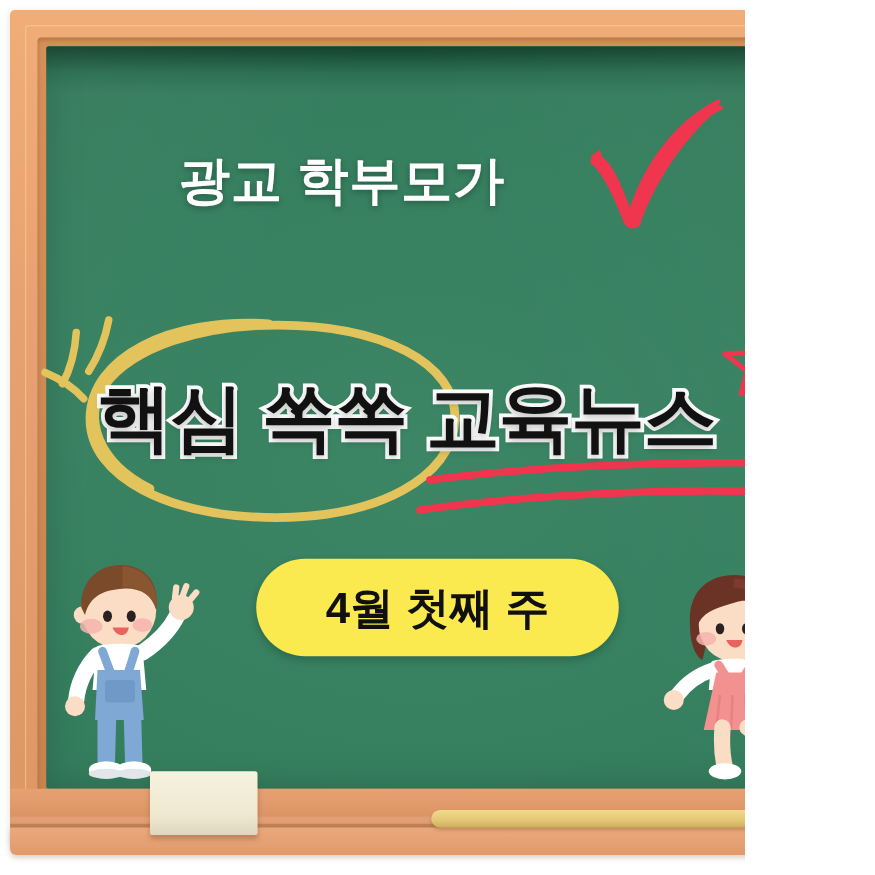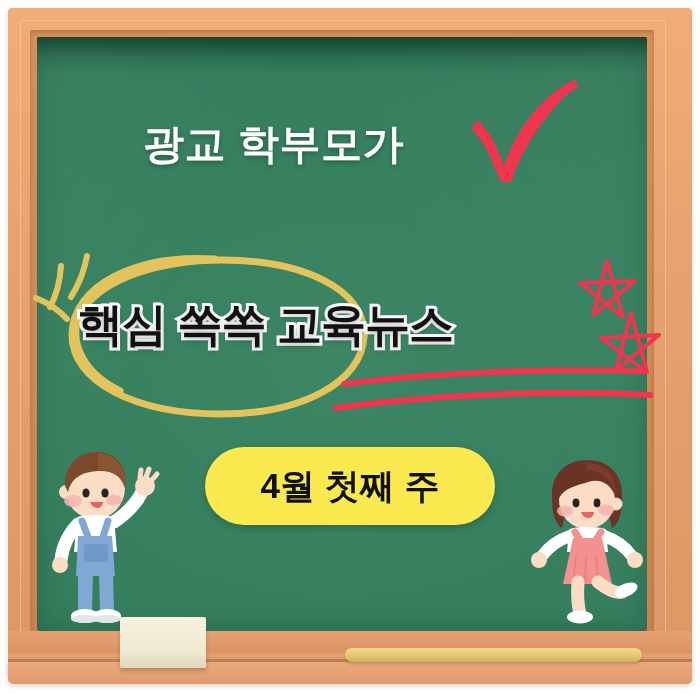--- a/index.html
+++ b/index.html
@@ -5,21 +5,21 @@
 <style>
   html,body{margin:0;padding:0;}
   body{
     width:700px;height:700px;
     background:#ffffff;
     font-family:"Liberation Sans","DejaVu Sans",sans-serif;
     overflow:hidden;
   }
   #poster{
     position:relative;
-    width:700px;height:700px;
+    width:596px;height:700px;
     background:#ffffff;
     overflow:hidden;
   }
 
   
   .frame-outer{
     position:absolute;
     left:8px;top:8px;
     width:684px;height:668px;
     border-radius:4px;
@@ -78,21 +78,21 @@
     white-space:nowrap;
     text-shadow:0 2px 5px rgba(0,0,0,.30);
   }
   #sub-line-1{left:143px;top:117px;}
   #sub-line-2{left:285px;top:199px;}
 
   .headline{
     position:absolute;
     left:78px;top:295px;
     width:530px;
-    font-size:45px;
+    font-size:59px;
     font-weight:bold;
     color:#111111;
     white-space:nowrap;
     letter-spacing:-1px;
     -webkit-text-stroke:6px #ffffff;
     paint-order:stroke fill;
     text-shadow:0 3px 6px rgba(0,0,0,.25);
   }
 
   

